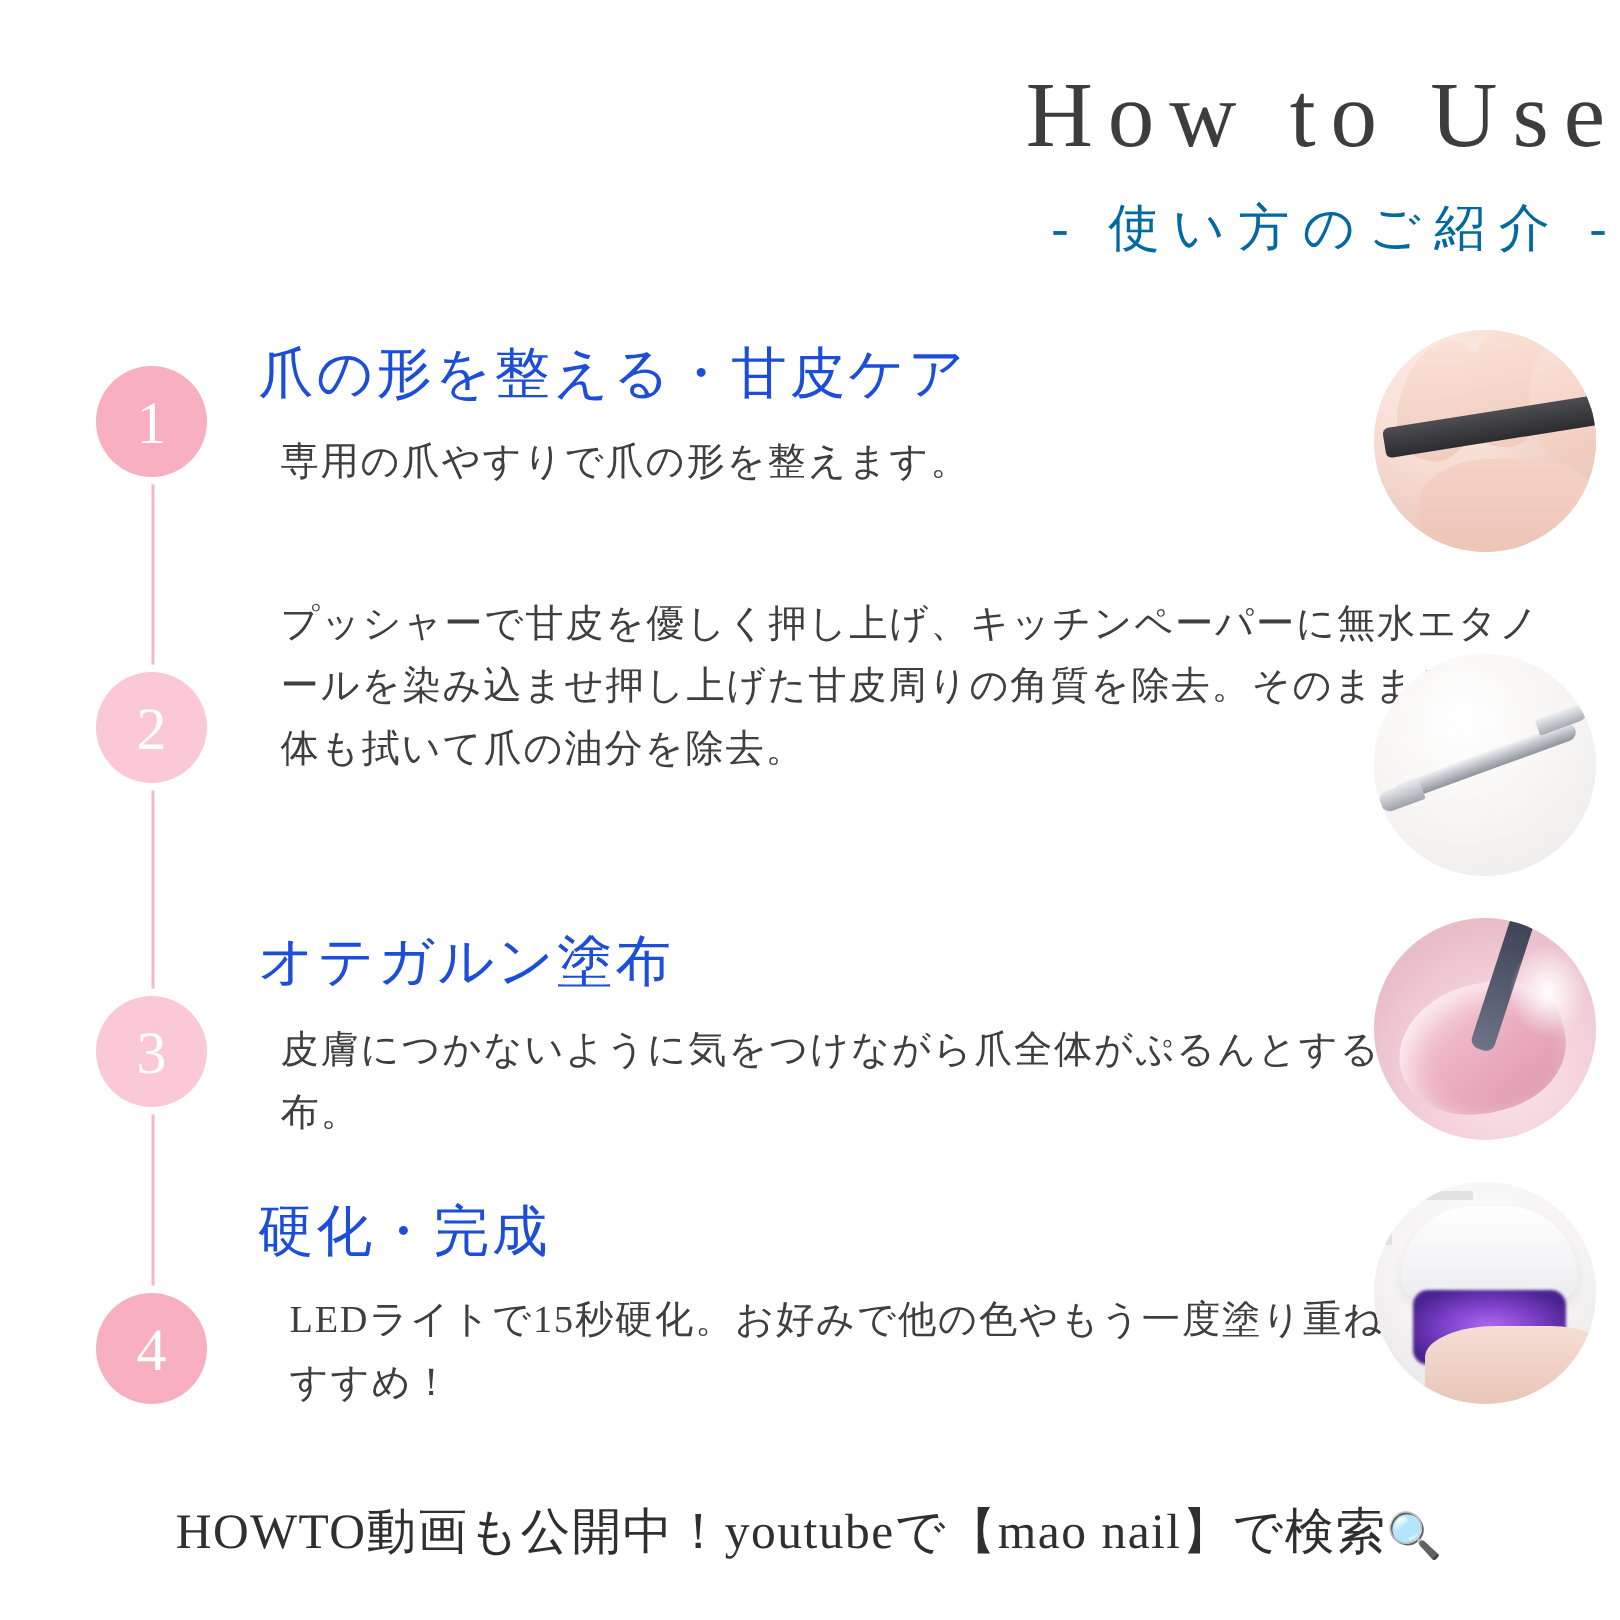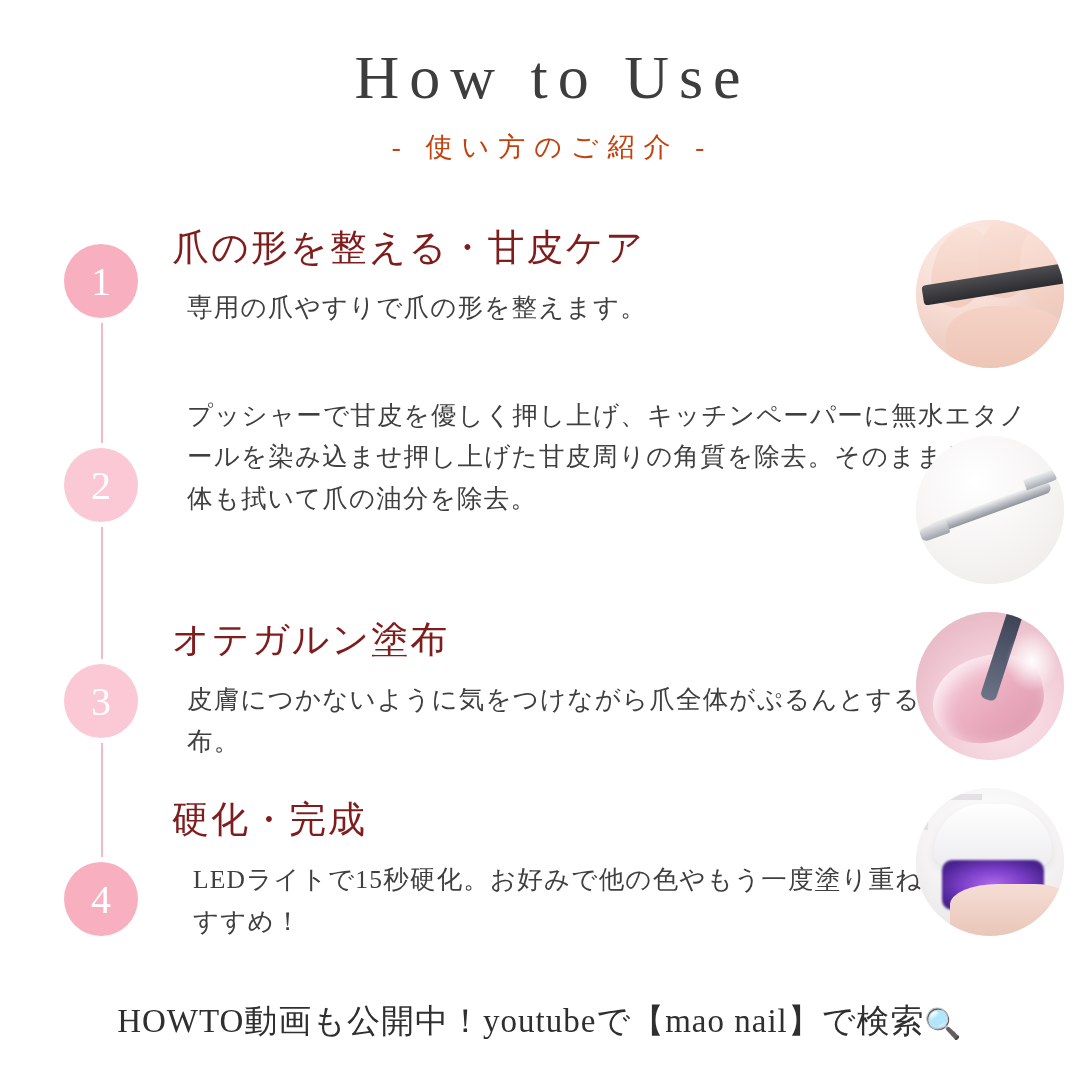--- a/index.html
+++ b/index.html
@@ -17,38 +17,38 @@
   }
 
   .page {
     position: relative;
     width: 1080px;
     height: 1080px;
   }
 
   
   .header {
-    text-align: center;
+    text-align: right;
     padding-top: 42px;
     padding-left: 25px;
   }
   .title {
     font-family: "Liberation Serif", serif;
     font-size: 62px;
     letter-spacing: 10px;
     color: #3d3d3d;
     font-weight: 400;
     line-height: 1.15;
   }
   .subtitle {
     margin-top: 16px;
     font-family: "Liberation Serif", serif;
-    font-size: 27px;
+    font-size: 34px;
     letter-spacing: 9px;
-    color: #c2410c;
+    color: #0369a1;
   }
 
   
   .steps {
     position: absolute;
     top: 212px;
     left: 0;
     width: 1080px;
   }
 
@@ -90,24 +90,24 @@
   }
   .badge.light {
     background: #fbc9d5;
   }
 
   .text-col {
     flex: 1 1 auto;
     padding-right: 24px;
   }
   .step-title {
-    font-family: Liberation Mono, monospace;
+    font-family: Liberation Serif, serif;
     font-size: 37px;
     letter-spacing: 2px;
-    color: #7f1d1d;
+    color: #1d4ed8;
     margin: 0 0 10px 0;
     line-height: 1.2;
   }
   .step-body {
     font-family: "Liberation Serif", serif;
     font-size: 25.5px;
     letter-spacing: 1.2px;
     line-height: 1.62;
     color: #3f3f3f;
     margin: 15px;

